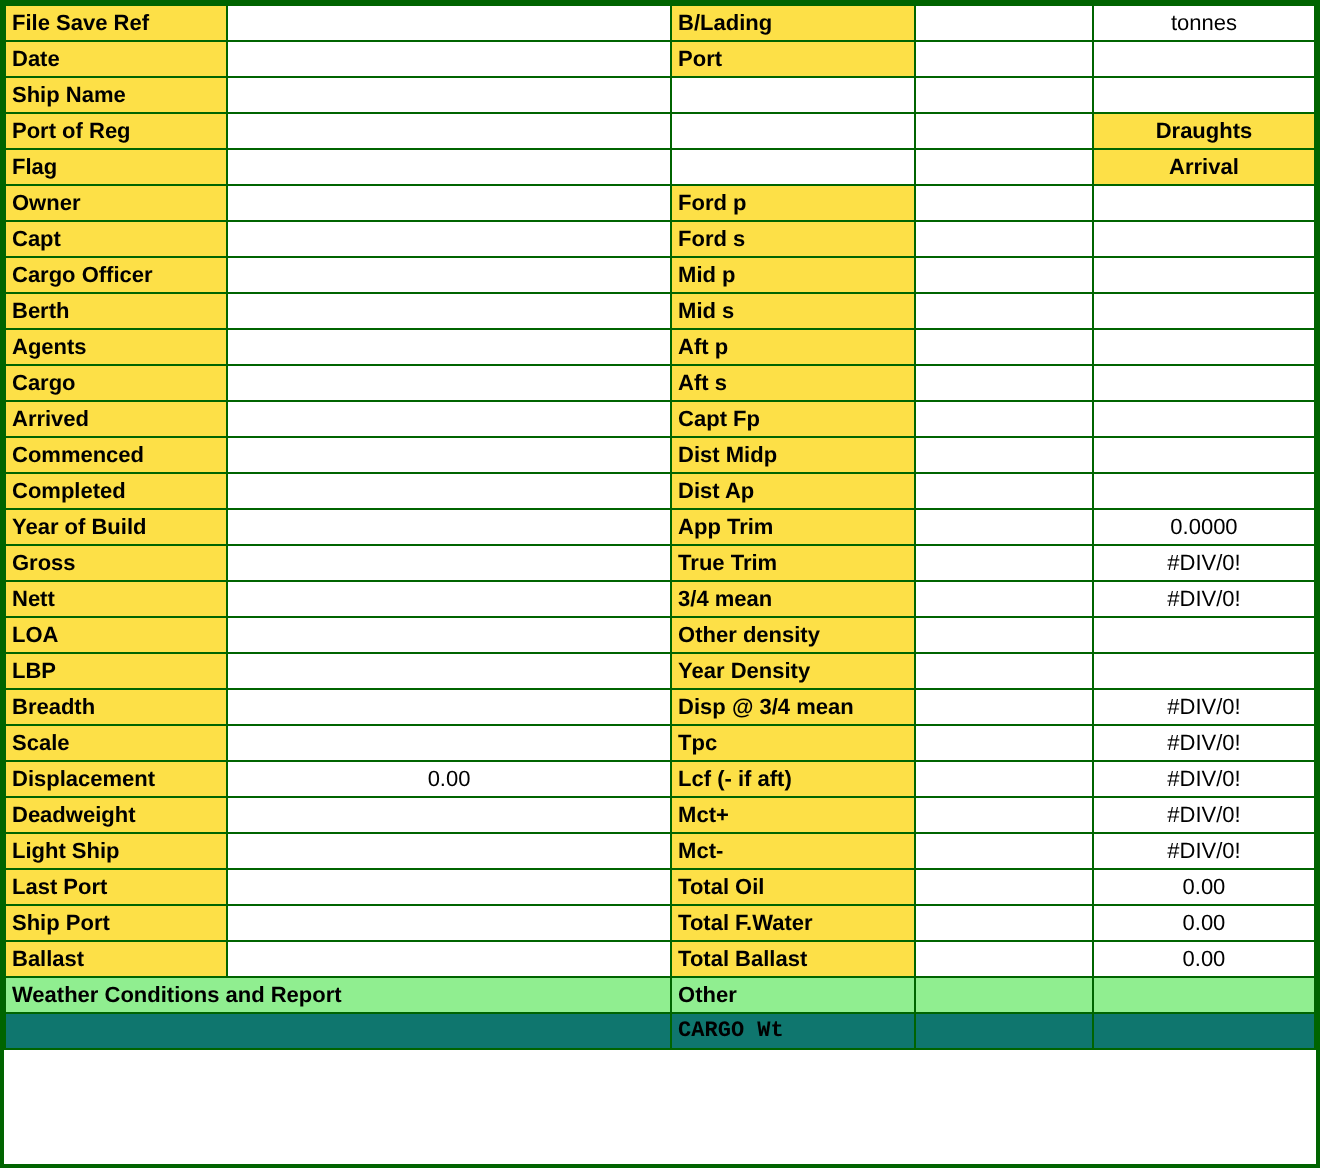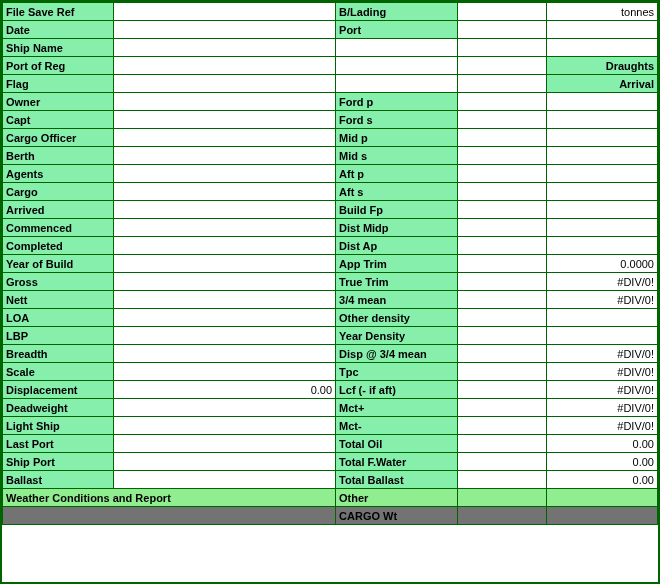--- a/index.html
+++ b/index.html
@@ -23,39 +23,40 @@
       width: 100%;
     }
     td {
       border: 1px solid #006400;
       padding: 1px 3px;
       white-space: nowrap;
       height: 18px;
       font-size: 11px;
     }
     .label-cell {
-      background-color: #86efac;
+      background-color: #fde047;
       font-weight: bold;
       color: #000;
       width: 100px;
     }
     .value-cell {
       background-color: #fff;
       min-width: 60px;
     }
     .right-align {
-      text-align: right;
+      text-align: center;
     }
     .weather-row td {
       background-color: #90EE90;
       font-weight: bold;
     }
     .cargo-wt-row td {
-      background-color: #737373;
+      background-color: #0f766e;
       font-weight: bold;
+      font-family: Liberation Mono, monospace;
     }
   </style>
 </head>
 <body>
 
 <div class="outer-border">
   <table>
 
     <tbody>
         <tr>
@@ -142,21 +143,21 @@
       <td class="label-cell">Cargo</td>
       <td class="value-cell"></td>
       <td class="label-cell">Aft s</td>
       <td class="value-cell"></td>
       <td class="value-cell"></td>
     </tr>
 
     <tr>
       <td class="label-cell">Arrived</td>
       <td class="value-cell"></td>
-      <td class="label-cell">Build Fp</td>
+      <td class="label-cell">Capt Fp</td>
       <td class="value-cell"></td>
       <td class="value-cell"></td>
     </tr>
 
     <tr>
       <td class="label-cell">Commenced</td>
       <td class="value-cell"></td>
       <td class="label-cell">Dist Midp</td>
       <td class="value-cell"></td>
       <td class="value-cell"></td>

